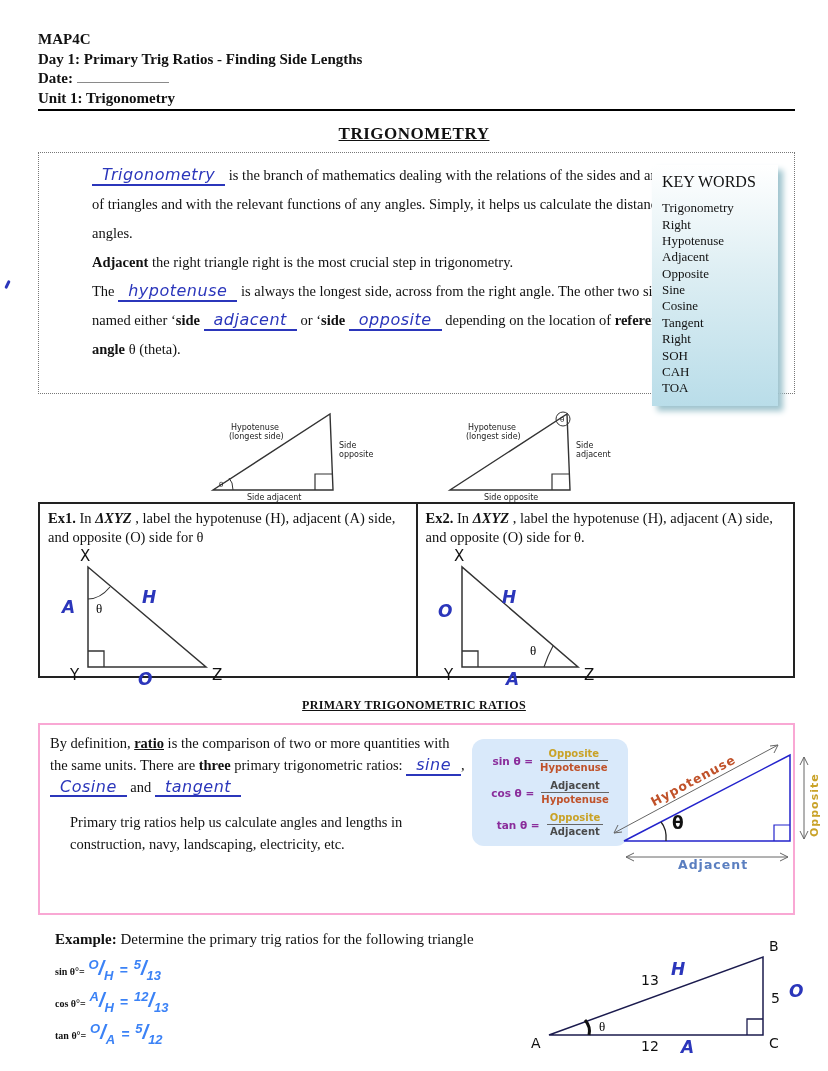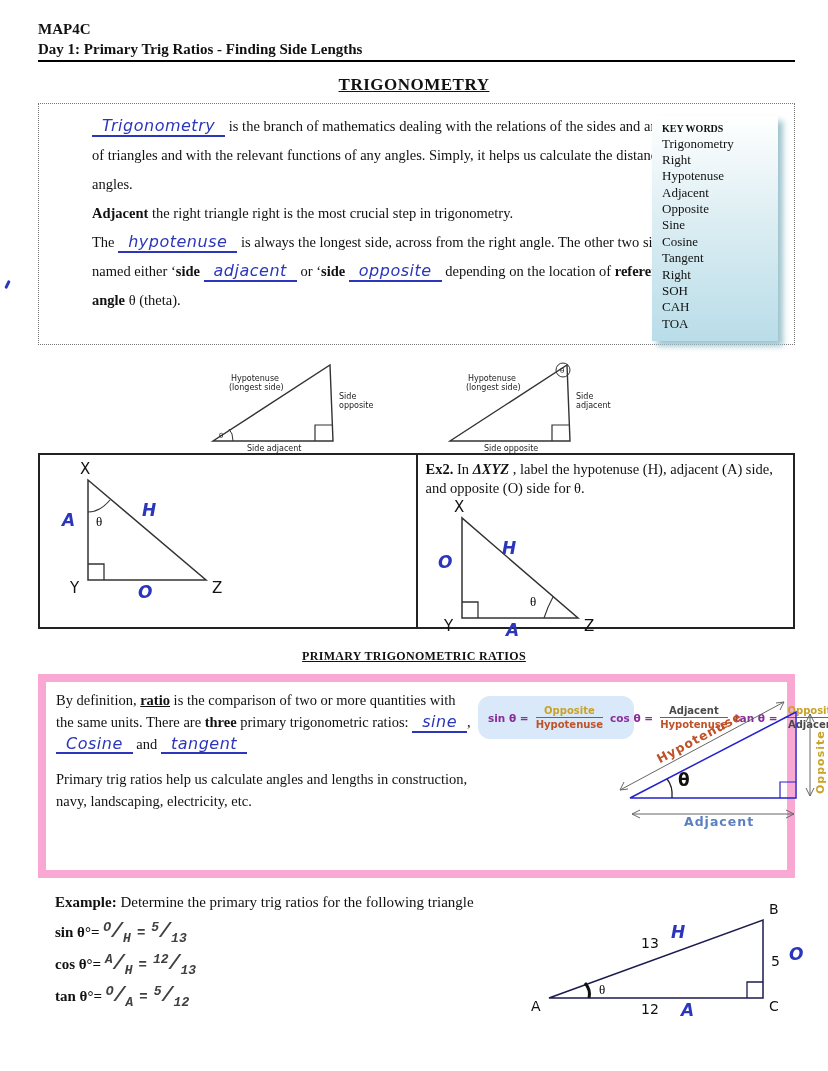--- a/index.html
+++ b/index.html
@@ -1,20 +1,20 @@
 <!DOCTYPE html>
 <html><head>
 <meta charset="utf-8">
 <style>
   html,body{margin:0;padding:0;background:#ffffff;}
   body{width:828px;height:1071px;position:relative;overflow:hidden;
        font-family:"Liberation Serif",serif;color:#111;}
 
   
-  .header{margin:20px 33px 0 38px;display:flex;justify-content:space-between;
+  .header{margin:30px 33px 0 38px;display:flex;justify-content:space-between;
           border-bottom:2px solid #000;padding-bottom:1px;flex-direction:column;}
   .header .lft,.header .rgt{font-weight:bold;font-size:15px;line-height:1.3;}
   .header .rgt{text-align:left;}
   .dateline{display:inline-block;width:92px;border-bottom:1.5px solid #8a8a8a;height:12px;}
 
   
   .bighead{text-align:center;font-weight:bold;font-size:17px;letter-spacing:.5px;
            text-decoration:underline;margin:13px 0 8px;}
   .bighead2{text-align:center;font-weight:bold;font-size:12px;letter-spacing:.3px;
            text-decoration:underline;margin:20px 0 10px;}
@@ -26,42 +26,42 @@
 
   
   .box1{margin:6px 33px 0 38px;border:1.5px dotted #777;padding:8px 14px 10px;
         position:relative;min-height:222px;font-size:14.5px;}
   .box1 .txt{width:602px;margin-left:39px;}
   .box1 p{margin:0;line-height:2.0;}
   .box1 .gap{margin-top:30px;}
   .kw{position:absolute;right:16px;top:12px;width:106px;padding:7px 10px 9px;
       background:linear-gradient(180deg,#ffffff 0%,#ddeef3 45%,#b9dde9 100%);
       box-shadow:5px 5px 6px #9fc4ce;font-size:13px;line-height:1.26;}
-  .kw .kwt{font-weight:bold;font-size:10px;margin-bottom:0;}
+  .kw .kwt{font-weight:normal;font-size:16px;margin-bottom:8px;}
 
   
   .refrow{display:flex;justify-content:center;gap:52px;margin-top:12px;height:96px;}
   .refrow svg text{font-family:"DejaVu Sans",sans-serif;fill:#222;}
 
   
   .exrow{margin:0 33px 0 38px;border:2px solid #222;display:flex;height:172px;}
   .excell{flex:1;padding:5px 8px;font-size:14.5px;line-height:1.3;}
   .excell:first-child{border-right:2px solid #222;}
   .exink{fill:#2b36bb;font-family:"DejaVu Sans",sans-serif;font-style:italic;
          font-size:17px;font-weight:bold;}
   .exvert{font-family:"DejaVu Sans",sans-serif;font-size:15px;fill:#111;}
 
   
-  .box3{margin:0 33px 0 38px;border:8px solid #f9a8d4;position:relative;height:172px;
+  .box3{margin:0 33px 0 38px;border:2px solid #f9a8d4;position:relative;height:172px;
         padding:8px 10px;font-size:14.5px;}
   .box3 .txt{width:418px;line-height:1.5;}
   .box3 p{margin:0;}
-  .box3 .p2{margin-top:14px;}
+  .box3 .p2{margin-top:14px;margin-left:20px;}
   .fpanel{position:absolute;left:432px;top:14px;width:136px;background:#d9e9fa;
-          border-radius:12px;padding:9px 10px;display:flex;flex-direction:row;gap:7px;align-items:center;}
+          border-radius:12px;padding:9px 10px;display:flex;flex-direction:column;gap:7px;align-items:center;}
   .frow{display:flex;align-items:center;gap:7px;}
   .flabel{color:#8a2d9b;font-family:"DejaVu Sans",sans-serif;font-weight:bold;
           font-size:10.5px;white-space:nowrap;}
   .frac{display:inline-block;text-align:center;font-family:"DejaVu Sans",sans-serif;
         font-size:10px;font-weight:bold;}
   .frac .num{display:block;border-bottom:1.4px solid #666;padding:0 3px 1px;}
   .frac .den{display:block;padding-top:1px;}
   .c-opp{color:#c9a227;} .c-hyp{color:#c0522a;} .c-adj{color:#4a4a4a;}
   .rdiag{position:absolute;left:572px;top:4px;width:205px;height:146px;}
   .rdiag .lbl{position:absolute;font-family:"DejaVu Sans",sans-serif;font-weight:bold;
@@ -71,41 +71,46 @@
            color:#c9a227;font-size:11px;}
   .lbl-adj{left:66px;top:128px;color:#5b7fc0;font-size:12.5px;}
   .lbl-th{left:60px;top:84px;color:#111;font-family:"Liberation Serif",serif;
           font-weight:normal;font-size:17px;}
   .acr{position:absolute;bottom:8px;left:0;width:100%;text-align:center;font-size:14.5px;}
   .acr-sep{margin:0 6px;}
 
   
   .example{position:relative;margin:16px 33px 0 55px;height:138px;font-size:15px;}
   .exr{margin-top:9px;}
-  .fn{font-weight:bold;font-size:15px;}
-  .dfrac{color:#404040;font-family:Liberation Mono, monospace;font-style:italic;font-weight:bold;}
+  .fn{font-weight:bold;font-size:10px;}
+  .dfrac{color:#3b82f6;font-family:Liberation Sans, sans-serif;font-style:italic;font-weight:bold;}
   .dfrac .up{font-size:13px;position:relative;top:-6px;}
   .dfrac .sl{font-size:20px;}
   .dfrac .dn{font-size:13px;position:relative;top:5px;}
   .dfrac .eq{font-size:14px;margin:0 6px;}
   .extri{position:absolute;left:470px;top:4px;}
   .extri text.n{font-family:"DejaVu Sans",sans-serif;font-size:14px;fill:#111;}
   .strayink{position:absolute;left:6px;top:280px;width:3px;height:9px;background:#2b36bb;
             transform:rotate(25deg);border-radius:2px;}
   svg{display:block;}
 </style>
 </head>
 <body>
 
 <div class="strayink"></div>
 
 <div class="header">
   <div class="lft">
     <div>MAP4C</div>
     <div>Day 1: Primary Trig Ratios - Finding Side Lengths</div>
+  </div>
+  <div class="rgt">
+    <div><span>Date:</span>
+      <span class="dateline"></span></div>
+    <div>Unit 1: Trigonometry</div>
   </div>
 </div>
 
 <div class="bighead">TRIGONOMETRY</div>
 
 <div class="box1">
   <div class="txt">
     <p><span class="ink blank">Trigonometry</span><span> is the branch of mathematics dealing with the relations of the sides and angles of triangles and with the relevant functions of any angles. Simply, it helps us calculate the distance and angles.</span></p>
     <p><b>Adjacent</b><span> the right triangle right is the most crucial step in trigonometry.</span></p>
     <p><span>The </span><span class="ink blank">hypotenuse</span><span> is always the longest side, across from the right angle. The other two sides are named either ‘</span><b>side </b><span class="ink blank">adjacent</span><span> or ‘</span><b>side </b><span class="ink blank">opposite</span><span> depending on the location of </span><b>reference angle</b><span> θ (theta).</span></p>
@@ -147,20 +152,21 @@
     <text x="28" y="24" font-size="8">Hypotenuse</text>
     <text x="26" y="33" font-size="8">(longest side)</text>
     <text x="136" y="42" font-size="8">Side</text>
     <text x="136" y="51" font-size="8">adjacent</text>
     <text x="44" y="94" font-size="8">Side opposite</text>
   </svg>
 </div>
 
 <div class="exrow">
   <div class="excell">
+    <span><b>Ex1.</b><span> In </span><b><i>ΔXYZ</i></b><span> , label the hypotenuse (H), adjacent (A) side, and opposite (O) side for θ</span></span>
     <svg width="240" height="140" viewBox="0 0 240 140">
       <polygon points="40,20 40,120 158,120" fill="none" stroke="#333" stroke-width="1.5"></polygon>
       <path d="M40,104 L56,104 L56,120" fill="none" stroke="#333" stroke-width="1.3"></path>
       <path d="M40,52 Q52,52 62,40" fill="none" stroke="#333" stroke-width="1.1"></path>
       <text x="48" y="66" font-size="13" font-family="Liberation Serif,serif">θ</text>
       <text class="exvert" x="32" y="14">X</text>
       <text class="exvert" x="22" y="133">Y</text>
       <text class="exvert" x="164" y="133">Z</text>
       <text class="exink" x="14" y="66">A</text>
       <text class="exink" x="94" y="56">H</text>

